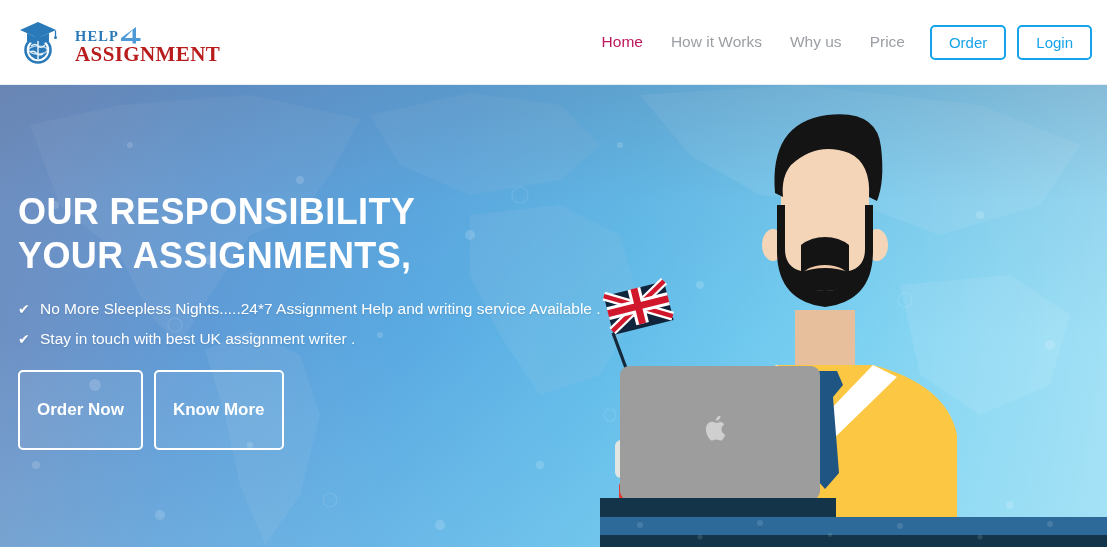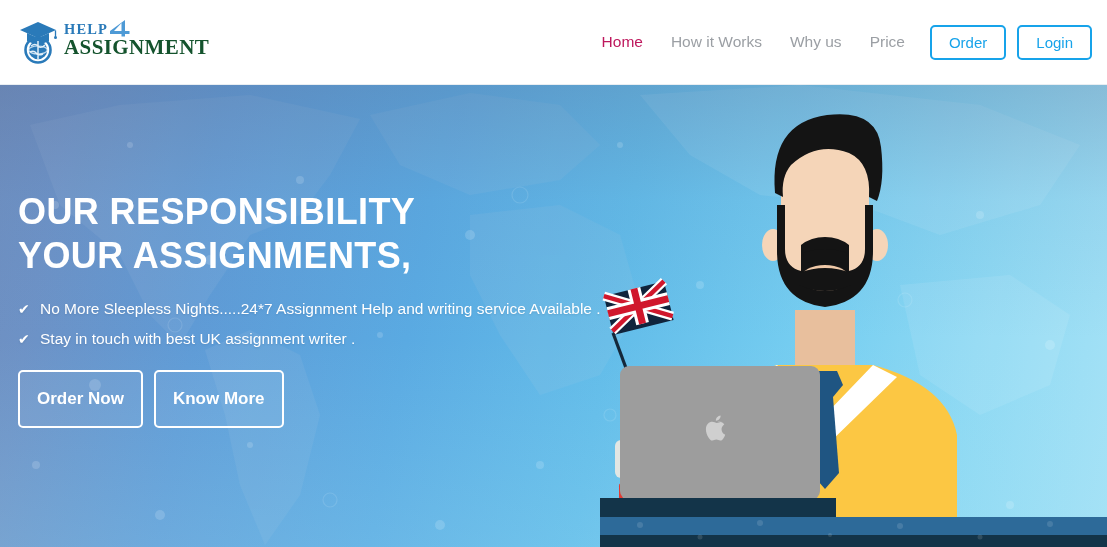--- a/index.html
+++ b/index.html
@@ -14,42 +14,42 @@
   
   .header {
     position: absolute; top: 0; left: 0;
     width: 1107px; height: 85px;
     background: #ffffff;
     display: flex; align-items: center;
     border-bottom: 1px solid #e9eef2;
     z-index: 20;
   }
   .logo-wrap {
-    display: flex; align-items: flex-start;
-    margin-left: 16px; gap: 4px;
+    display: flex; align-items: flex-end;
+    margin-left: 16px; gap: 15px;
     cursor: pointer;
   }
   .logo-mark { width: 44px; height: 46px; flex: 0 0 44px; }
   .logo-text { display: flex; flex-direction: column; line-height: 1; }
   .logo-top {
     display: flex; align-items: flex-end; gap: 1px;
     height: 17px;
   }
   .logo-help {
     font-family: "Liberation Serif", serif;
     font-size: 14.5px; font-weight: 700;
     letter-spacing: 1.1px;
     color: #2a7ab9;
   }
   .logo-four { width: 22px; height: 18px; margin-bottom: -1px; }
   .logo-bottom {
     font-family: "Liberation Serif", serif;
     font-size: 21px; font-weight: 700;
     letter-spacing: 0.4px;
-    color: #14532d;
+    color: #b91c1c;
     margin-top: 1px;
   }
 
   .nav {
     margin-left: auto; margin-right: 15px;
     display: flex; align-items: center; gap: 0;
   }
   .nav-link {
     font-size: 15.5px;
     color: #9b9fa4;
@@ -119,21 +119,21 @@
     font-size: 14px; line-height: 26px;
     color: #ffffff;
   }
   .hero-buttons { margin-top: 18px; display: flex; gap: 11px; }
   .hero-btn {
     background: rgba(255,255,255,0.06);
     border: 2px solid #ffffff;
     border-radius: 5px;
     color: #ffffff;
     font-size: 17px; font-weight: 700;
-    padding: 17px 17px;
+    padding: 28px 17px;
     cursor: pointer;
     font-family: "Liberation Sans", sans-serif;
     white-space: nowrap;
   }
 
   .illustration {
     position: absolute; right: 0; bottom: 0;
     width: 530px; height: 462px;
     z-index: 6;
   }

